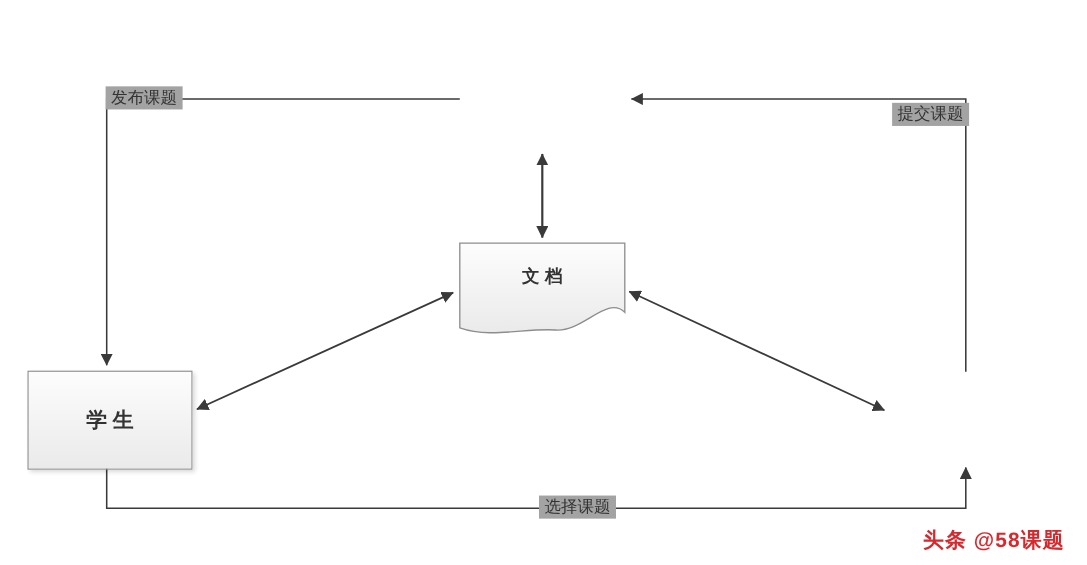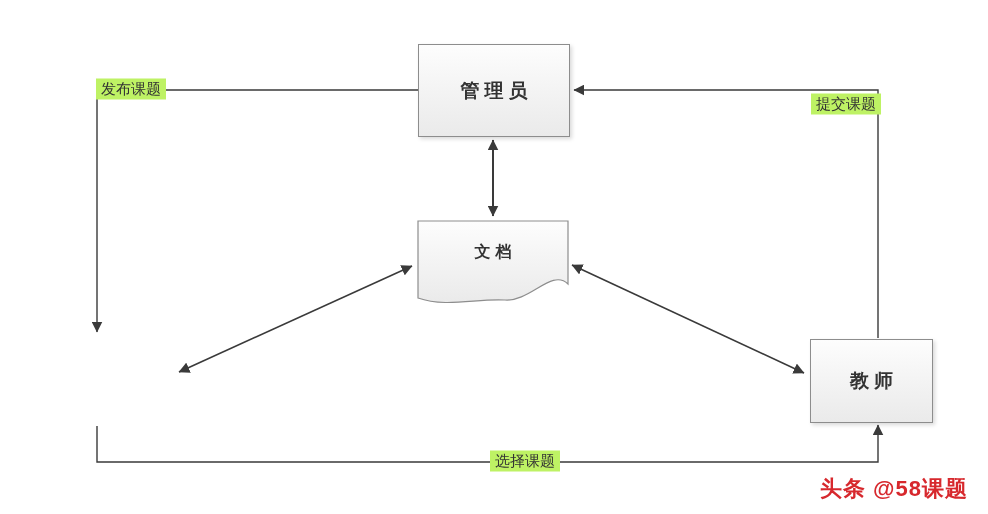--- a/index.html
+++ b/index.html
@@ -44,35 +44,35 @@
     transform: translate(-50%, -50%);
     color: #333333;
     font-size: 16px;
     font-weight: bold;
     letter-spacing: 5px;
     padding-left: 5px;
   }
   .edge-label {
     position: absolute;
     transform: translate(-50%, -50%);
-    background: #bef264;
+    background: #a3a3a3;
     padding: 1px 5px;
     color: #333333;
     font-size: 15px;
     white-space: nowrap;
   }
   .lbl-publish { left: 131px; top: 89px; }
   .lbl-submit  { left: 846px; top: 104px; }
   .lbl-select  { left: 497px; top: 461px; margin-left: 28px; }
   .watermark {
     position: absolute;
     right: 20px;
     bottom: 10px;
     color: #d7282d;
-    font-size: 22px;
+    font-size: 19px;
     font-weight: bold;
     letter-spacing: 1px;
   }
 </style>
 </head>
 <body>
 
 <div class="canvas">
 
   <svg class="wires" width="988" height="514" viewBox="0 0 988 514">
@@ -94,28 +94,25 @@
 
     <line x1="572" y1="265" x2="804" y2="373" stroke="#3a3a3a" stroke-width="1.6" marker-start="url(#arr)" marker-end="url(#arr)"></line>
 
     <polyline points="418,90 97,90 97,332" fill="none" stroke="#3a3a3a" stroke-width="1.4" marker-end="url(#arr)"></polyline>
 
     <polyline points="878,338 878,90 574,90" fill="none" stroke="#3a3a3a" stroke-width="1.4" marker-end="url(#arr)"></polyline>
 
     <polyline points="97,426 97,462 878,462 878,425" fill="none" stroke="#3a3a3a" stroke-width="1.4" marker-end="url(#arr)"></polyline>
   </svg>
 
-  <div class="node node-admin">
-    <span class="node-label">管理员</span>
+
+  <div class="node node-student">
+    <span class="node-label">学生</span>
   </div>
 
-
-  <div class="node node-teacher">
-    <span class="node-label">教师</span>
-  </div>
 
   <div class="doc-label">文档</div>
 
   <div class="edge-label lbl-publish">发布课题</div>
 
   <div class="edge-label lbl-submit">提交课题</div>
 
   <div class="edge-label lbl-select">选择课题</div>
 
   <div class="watermark">头条 @58课题</div>

